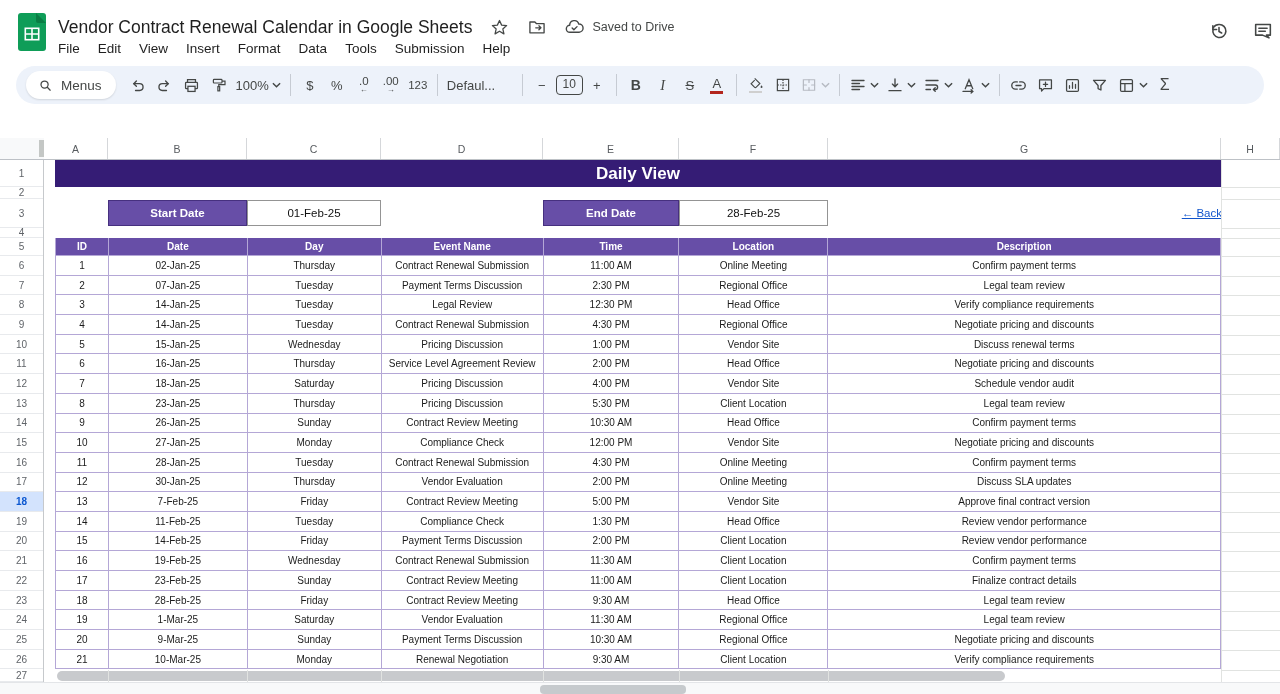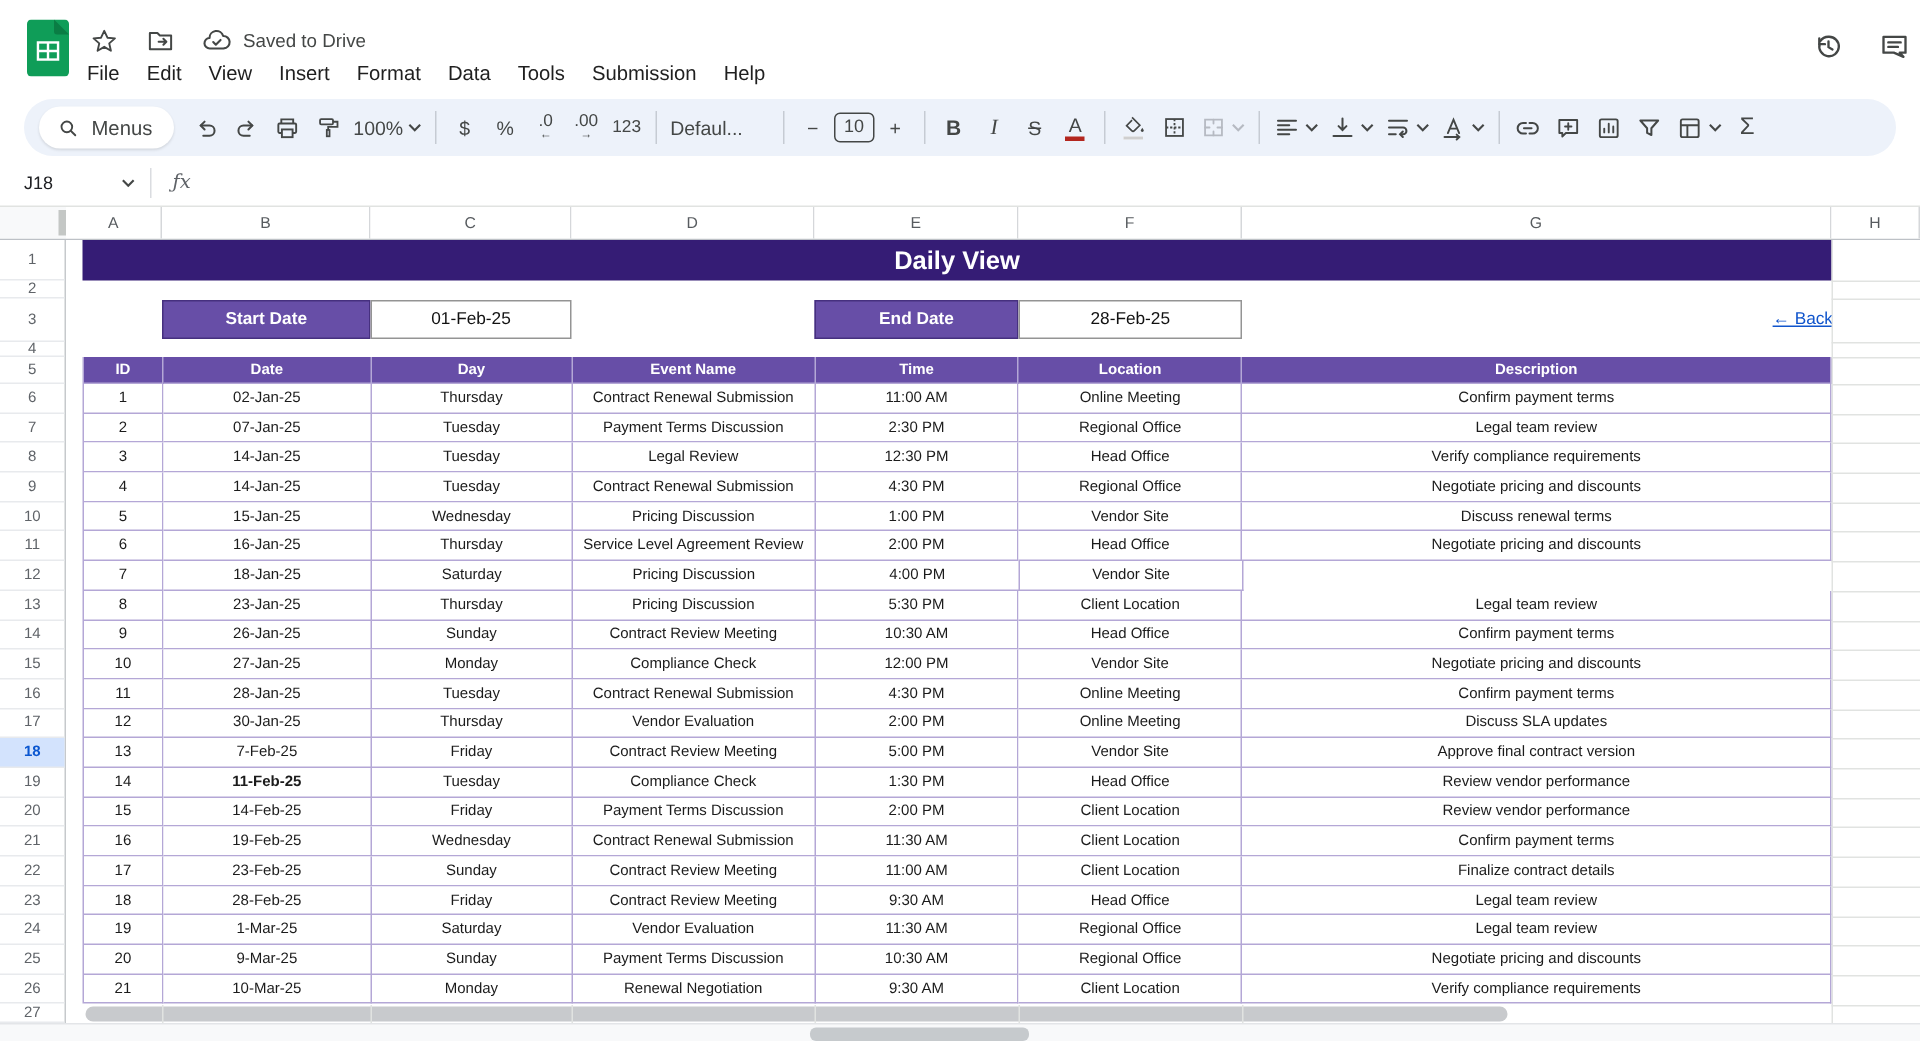--- a/index.html
+++ b/index.html
@@ -102,20 +102,21 @@
       <svg class="ic" width="28" height="38" viewBox="0 0 28 38">
         <rect width="28" height="38" rx="3" fill="#0f9d58"></rect>
         <path d="M18 0l10 10h-8a2 2 0 0 1-2-2z" fill="#0a7d44"></path>
         <g stroke="#fff" stroke-width="1.6" fill="none">
           <rect x="7.3" y="15.3" width="13.4" height="11.4"></rect>
           <path d="M7.3 21h13.4M14 15.3v11.4"></path>
         </g>
       </svg>
     </div>
     <div id="title-row" class="abs">
+      <span id="doc-title">Vendor Contract Renewal Calendar in Google Sheets</span>
       <span class="tb-ico">
         <svg class="ic" width="19" height="19" viewBox="0 0 24 24" fill="none" stroke="#444746" stroke-width="1.6" stroke-linejoin="round">
           <path d="M12 3.2l2.7 5.8 6.3.6-4.8 4.2 1.4 6.2-5.6-3.3-5.6 3.3 1.4-6.2L3 9.6l6.3-.6z"></path>
         </svg>
       </span>
       <span class="tb-ico">
         <svg class="ic" width="20" height="20" viewBox="0 0 24 24" fill="none" stroke="#444746" stroke-width="1.6" stroke-linejoin="round">
           <path d="M3.5 6h6l2 2h9v11h-17z"></path>
           <path d="M10.5 13h6M14.3 10.6l2.4 2.4-2.4 2.4" stroke-linecap="round"></path>
         </svg>
@@ -340,31 +341,20 @@
       </svg>
       <svg class="caret" width="9" height="6" viewBox="0 0 10 6">
           <path d="M1 1l4 4 4-4" fill="none" stroke="#444746" stroke-width="1.6"></path>
         </svg>
     </div>
     <div class="tbtn">
         <span class="sigma">Σ</span>
       </div>
   </div>
 
-  <div id="formulabar" class="abs">
-    <div id="namebox">
-      <span>J18</span>
-      <svg class="caret" width="9" height="6" viewBox="0 0 10 6">
-          <path d="M1 1l4 4 4-4" fill="none" stroke="#444746" stroke-width="1.6"></path>
-        </svg>
-    </div>
-    <div id="fb-div"></div>
-    <span id="fx">ƒx</span>
-    <span id="formula-text"></span>
-  </div>
 
   <div id="colheads" class="abs">
     <div id="corner">
         <span class="tab"></span>
       </div>
   <div class="colhead" style="left: 44px; width: 64px;">A</div>
       <div class="colhead" style="left: 108px; width: 139px;">B</div>
       <div class="colhead" style="left: 247px; width: 134px;">C</div>
       <div class="colhead" style="left: 381px; width: 162px;">D</div>
       <div class="colhead" style="left: 543px; width: 136px;">E</div>
@@ -476,20 +466,21 @@
             <div class="tcell" style="width: 149px;">Head Office</div>
             <div class="tcell" style="width: 393px;">Negotiate pricing and discounts</div>
           </div>
           <div class="trow">
             <div class="tcell" style="width: 53px;">7</div>
             <div class="tcell" style="width: 139px;">18-Jan-25</div>
             <div class="tcell" style="width: 134px;">Saturday</div>
             <div class="tcell" style="width: 162px;">Pricing Discussion</div>
             <div class="tcell" style="width: 136px;">4:00 PM</div>
             <div class="tcell" style="width: 149px;">Vendor Site</div>
+            <div class="tcell" style="width: 393px;">Schedule vendor audit</div>
           </div>
           <div class="trow">
             <div class="tcell" style="width: 53px;">8</div>
             <div class="tcell" style="width: 139px;">23-Jan-25</div>
             <div class="tcell" style="width: 134px;">Thursday</div>
             <div class="tcell" style="width: 162px;">Pricing Discussion</div>
             <div class="tcell" style="width: 136px;">5:30 PM</div>
             <div class="tcell" style="width: 149px;">Client Location</div>
             <div class="tcell" style="width: 393px;">Legal team review</div>
           </div>
@@ -533,21 +524,21 @@
             <div class="tcell" style="width: 53px;">13</div>
             <div class="tcell" style="width: 139px;">7-Feb-25</div>
             <div class="tcell" style="width: 134px;">Friday</div>
             <div class="tcell" style="width: 162px;">Contract Review Meeting</div>
             <div class="tcell" style="width: 136px;">5:00 PM</div>
             <div class="tcell" style="width: 149px;">Vendor Site</div>
             <div class="tcell" style="width: 393px;">Approve final contract version</div>
           </div>
           <div class="trow">
             <div class="tcell" style="width: 53px;">14</div>
-            <div class="tcell" style="width: 139px; font-weight: bold;">11-Feb-25</div>
+            <div class="tcell" style="width: 139px;">11-Feb-25</div>
             <div class="tcell" style="width: 134px;">Tuesday</div>
             <div class="tcell" style="width: 162px;">Compliance Check</div>
             <div class="tcell" style="width: 136px;">1:30 PM</div>
             <div class="tcell" style="width: 149px;">Head Office</div>
             <div class="tcell" style="width: 393px;">Review vendor performance</div>
           </div>
           <div class="trow">
             <div class="tcell" style="width: 53px;">15</div>
             <div class="tcell" style="width: 139px;">14-Feb-25</div>
             <div class="tcell" style="width: 134px;">Friday</div>

